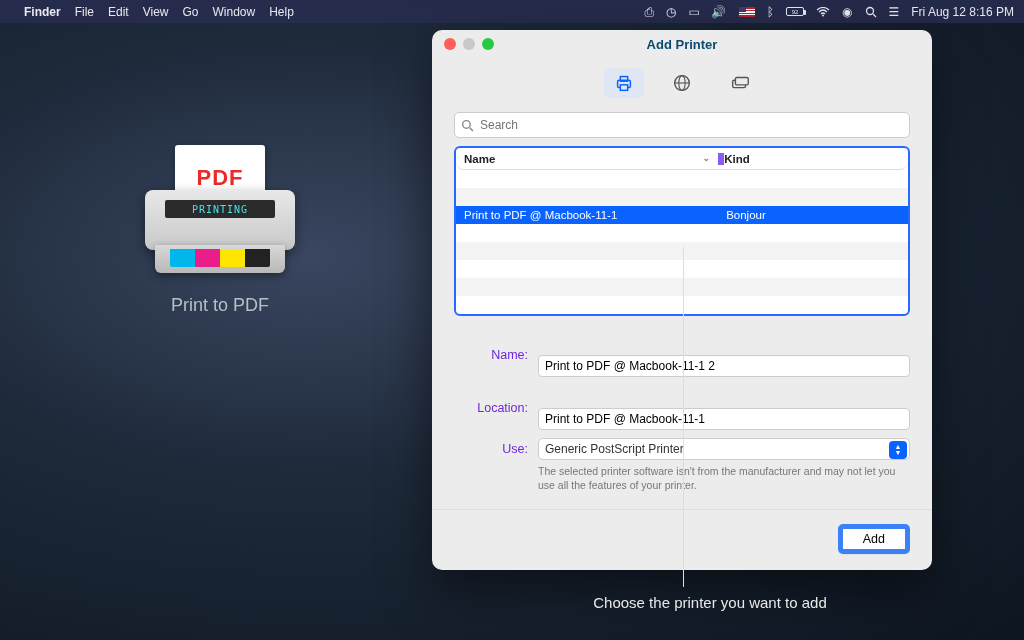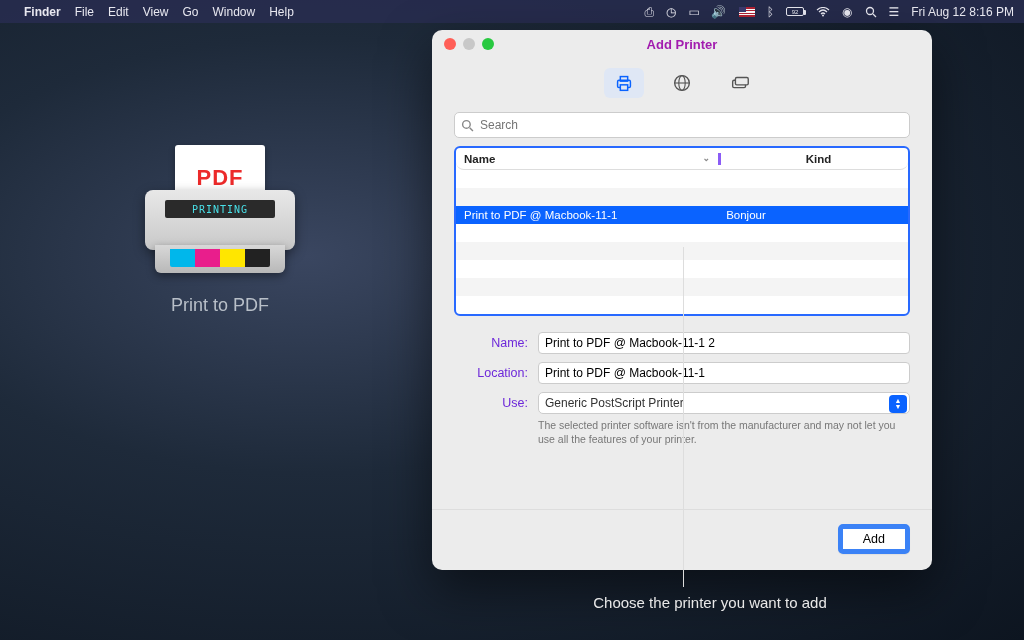--- a/index.html
+++ b/index.html
@@ -30,46 +30,46 @@
   .cmyk div { flex:1; }
   .promo-title { color:#b8bfc8; font-size:18px; font-weight:500; margin-bottom:24px; }
   .promo-sub { color:#fff; font-size:21px; font-weight:600; line-height:1.6; }
   
   
   .window { position:absolute; left:432px; top:30px; width:500px; height:540px; background:#ececec; border-radius:10px; box-shadow:0 20px 50px rgba(0,0,0,0.5); display:flex; flex-direction:column; }
   .titlebar { height:28px; display:flex; align-items:center; position:relative; border-bottom:none; }
   .traffic { position:absolute; left:12px; top:8px; display:flex; gap:7px; }
   .dot { width:12px; height:12px; border-radius:50%; }
   .dot.red{background:#ff5f57} .dot.yellow{background:#c8c8c8} .dot.green{background:#28c940}
-  .titlebar-title { flex:1; text-align:center; font-size:13px; font-weight:600; color:#a21caf; }
+  .titlebar-title { flex:1; text-align:center; font-size:13px; font-weight:600; color:#0c4a6e; }
   
   .toolbar { display:flex; justify-content:center; gap:18px; padding:10px 0 14px; }
   .tool-btn { width:40px; height:30px; border-radius:6px; display:flex; align-items:center; justify-content:center; }
   .tool-btn.active { background:#dfe7f5; }
   .tool-btn svg { width:22px; height:22px; }
   
   .content { padding:0 22px 16px; display:flex; flex-direction:column; flex:1; }
   .search { display:flex; align-items:center; background:#fff; border:1px solid #ccc; border-radius:5px; height:26px; padding:0 6px; gap:6px; margin-bottom:8px; }
   .search input { border:none; outline:none; flex:1; font-size:12px; background:transparent; }
   
   .listbox { border:2px solid #2869ff; border-radius:6px; background:#fff; overflow:hidden; }
   .list-header { display:flex; background:#fff; border-bottom:1px solid #ddd; height:22px; align-items:center; font-size:11.5px; font-weight:600; color:#222;border-radius:8px; }
   .col-name { width:58%; padding-left:8px; position:relative; }
   .col-name .chev { position:absolute; right:8px; color:#888; font-size:9px; }
-  .col-kind { padding-left:8px; border-left:3px solid #8b5cf6; flex:1;text-align:center; }
+  .col-kind { padding-left:0; border-left:6px solid #8b5cf6; flex:1; }
   .list-body { height:144px; overflow:hidden; }
   .row { display:flex; height:18px; font-size:11.5px; align-items:center; }
   .row .c1 { width:58%; padding-left:8px; } .row .c2 { padding-left:8px; }
   .row.selected { background:#0a63ff; color:#fff; }
   .row.alt { background:#f4f4f4; }
   
   .form { margin-top:16px; font-size:12.5px; color:#333; }
   .form-row { display:flex; align-items:center; margin-bottom:8px; gap:10px; }
   .form-row label { width:74px; text-align:right; color:#6d28d9; }
-  .form-row input { flex:1; height:22px; border:1px solid #ccc; border-radius:4px; padding:0 6px; font-size:12px; background:#fff; }
+  .form-row input { flex:1; height:22px; border:1px solid #ccc; border-radius:4px; padding:0 6px; font-size:12px; background:#fff;margin-top:23px; }
   .select { flex:1; height:22px; background:#fff; border:1px solid #ccc; border-radius:5px; display:flex; align-items:center; padding:0 6px; font-size:12px; position:relative; }
   .select .chevs { position:absolute; right:2px; top:2px; width:18px; height:18px; background:#0a63ff; border-radius:4px; display:flex; flex-direction:column; align-items:center; justify-content:center; color:#fff; font-size:7px; line-height:6px; }
   .hint { font-size:10.5px; color:#777; margin-left:84px; margin-top:-3px; line-height:1.3; }
   
   .footer { margin-top:auto; padding-top:14px; display:flex; justify-content:flex-end; border-top:1px solid #ddd; margin-left:-22px; margin-right:-22px; padding-right:22px; padding-bottom:0; }
   .btn { background:#fff; border:5px solid #3b82f6; border-radius:5px; padding:3px 20px; font-size:12.5px; box-shadow:0 1px 1px rgba(0,0,0,0.05); }
   
   .callout-line { position:absolute; left:683px; top:247px; width:1px; height:340px; background:#ddd; }
   .callout-text { position:absolute; left:560px; top:594px; color:#e8e8e8; font-size:15px; width:300px; text-align:center; }
 </style>

